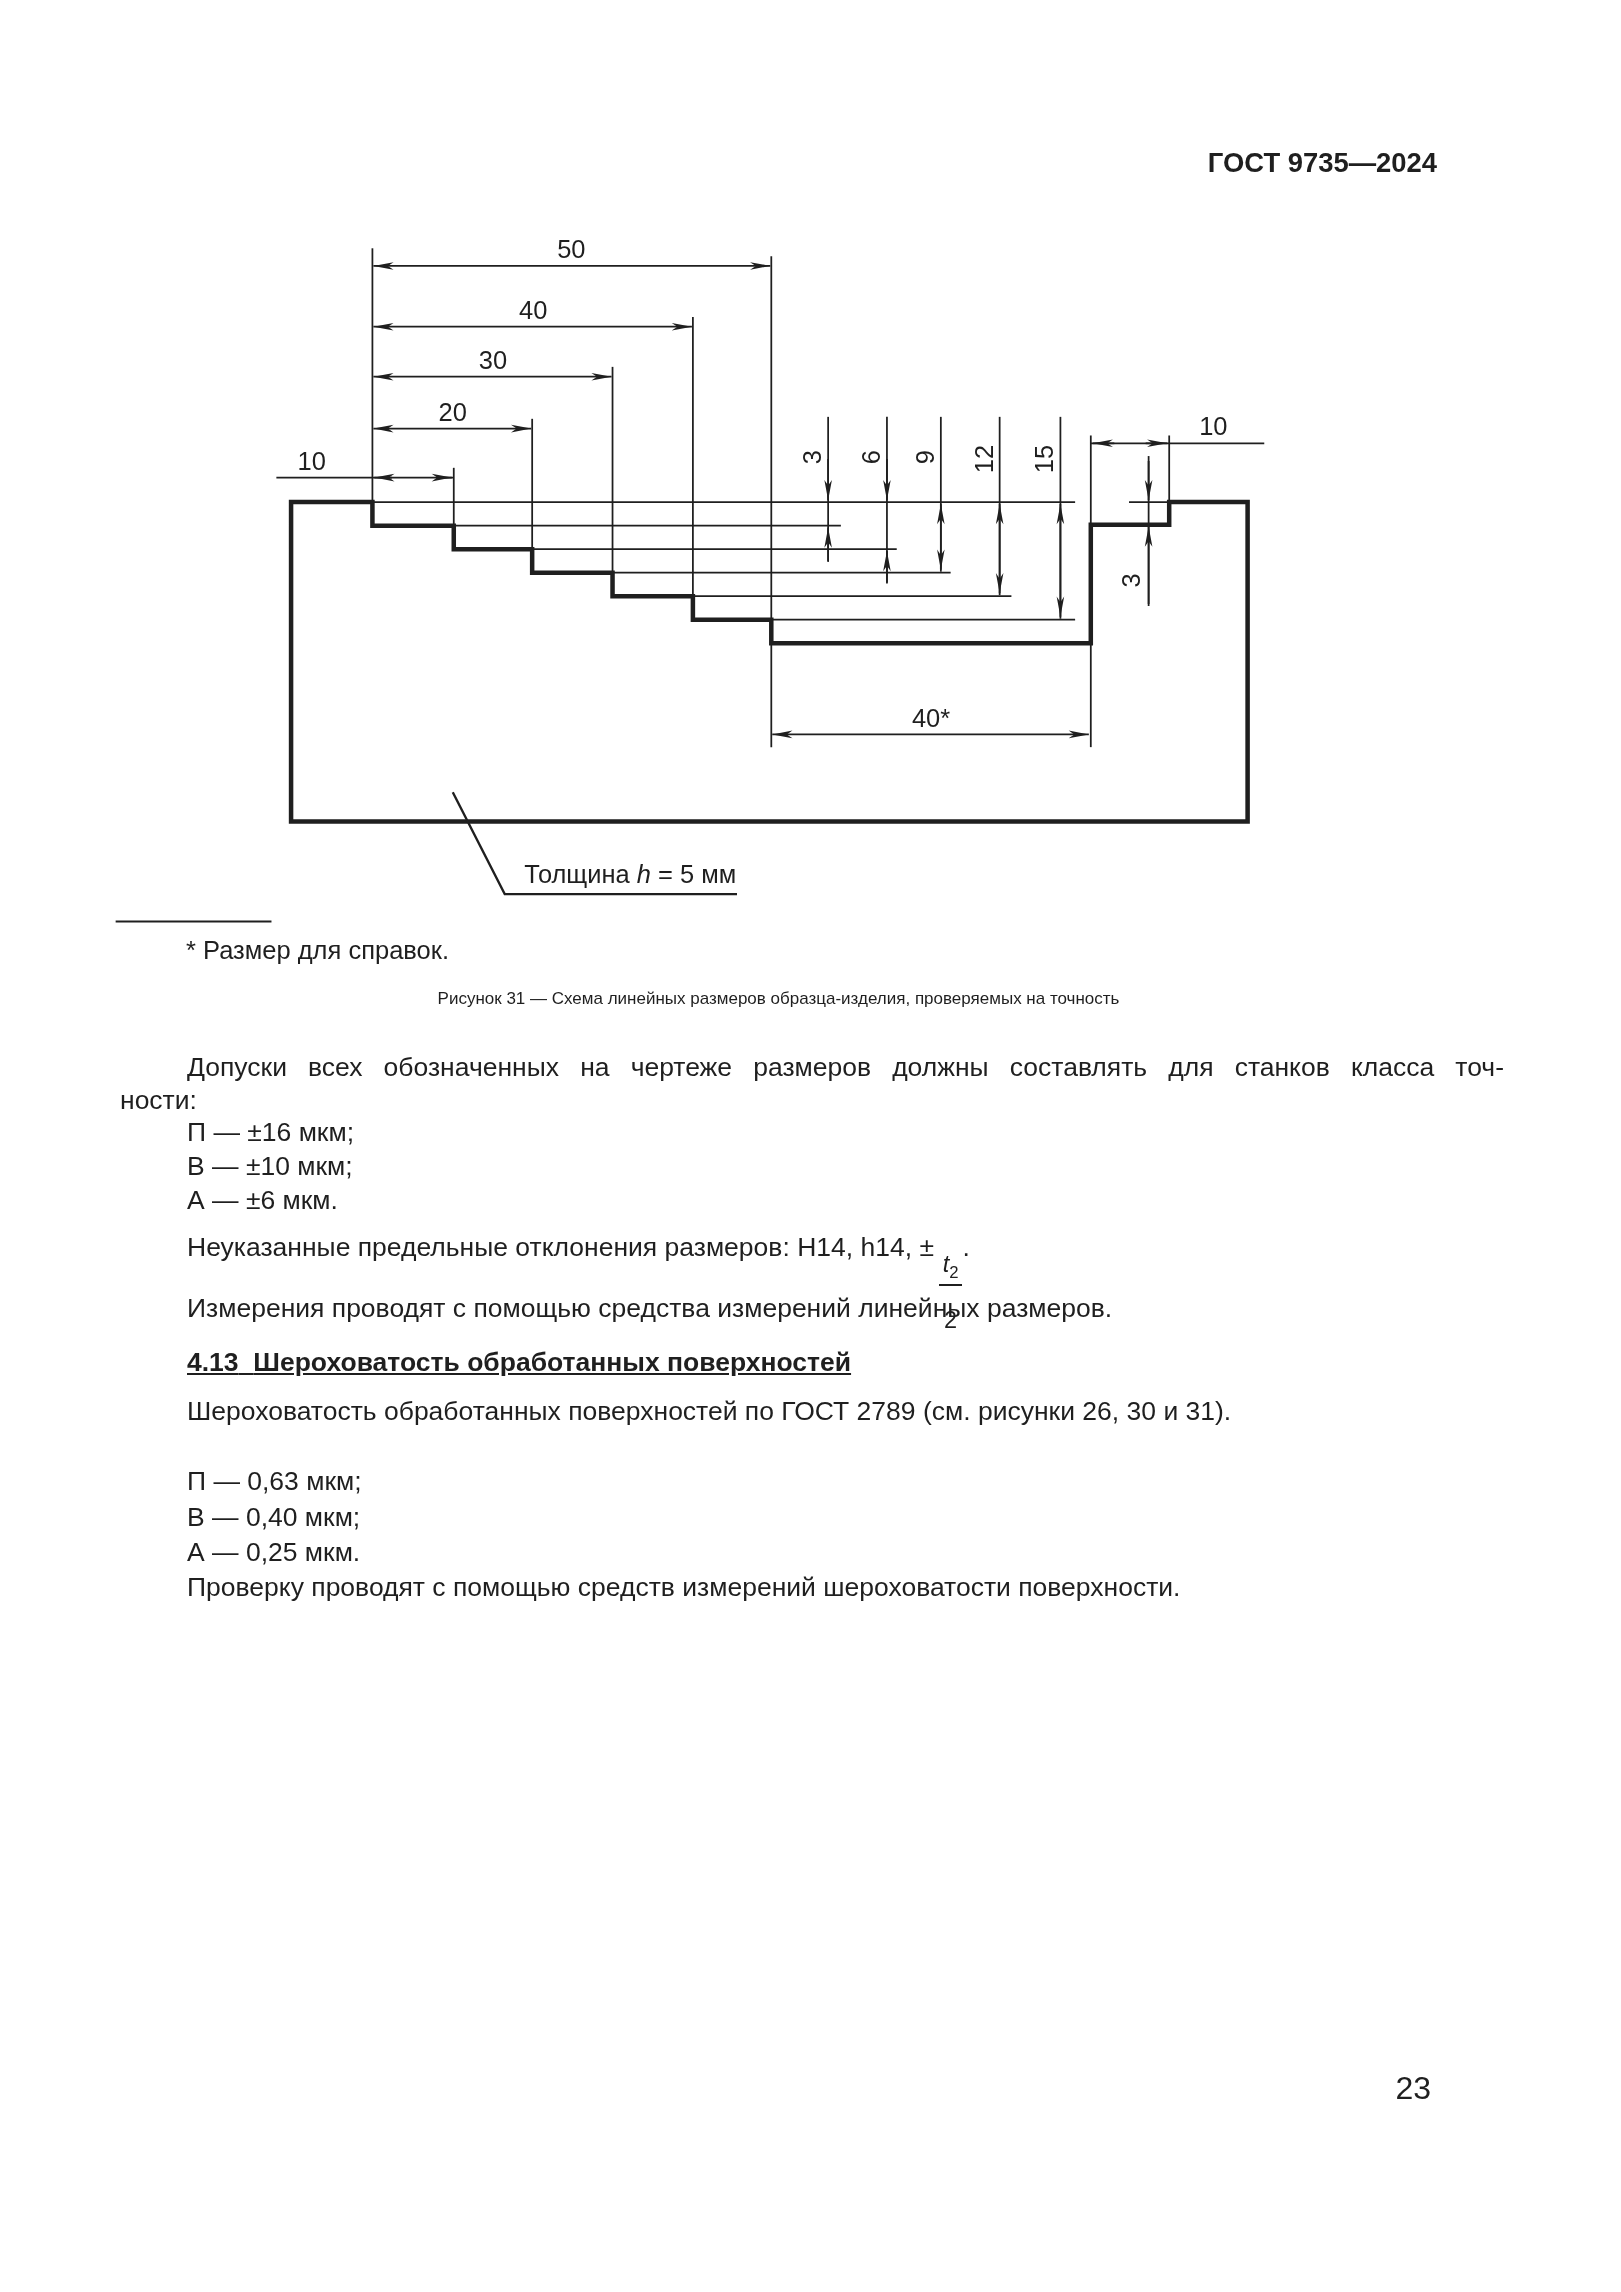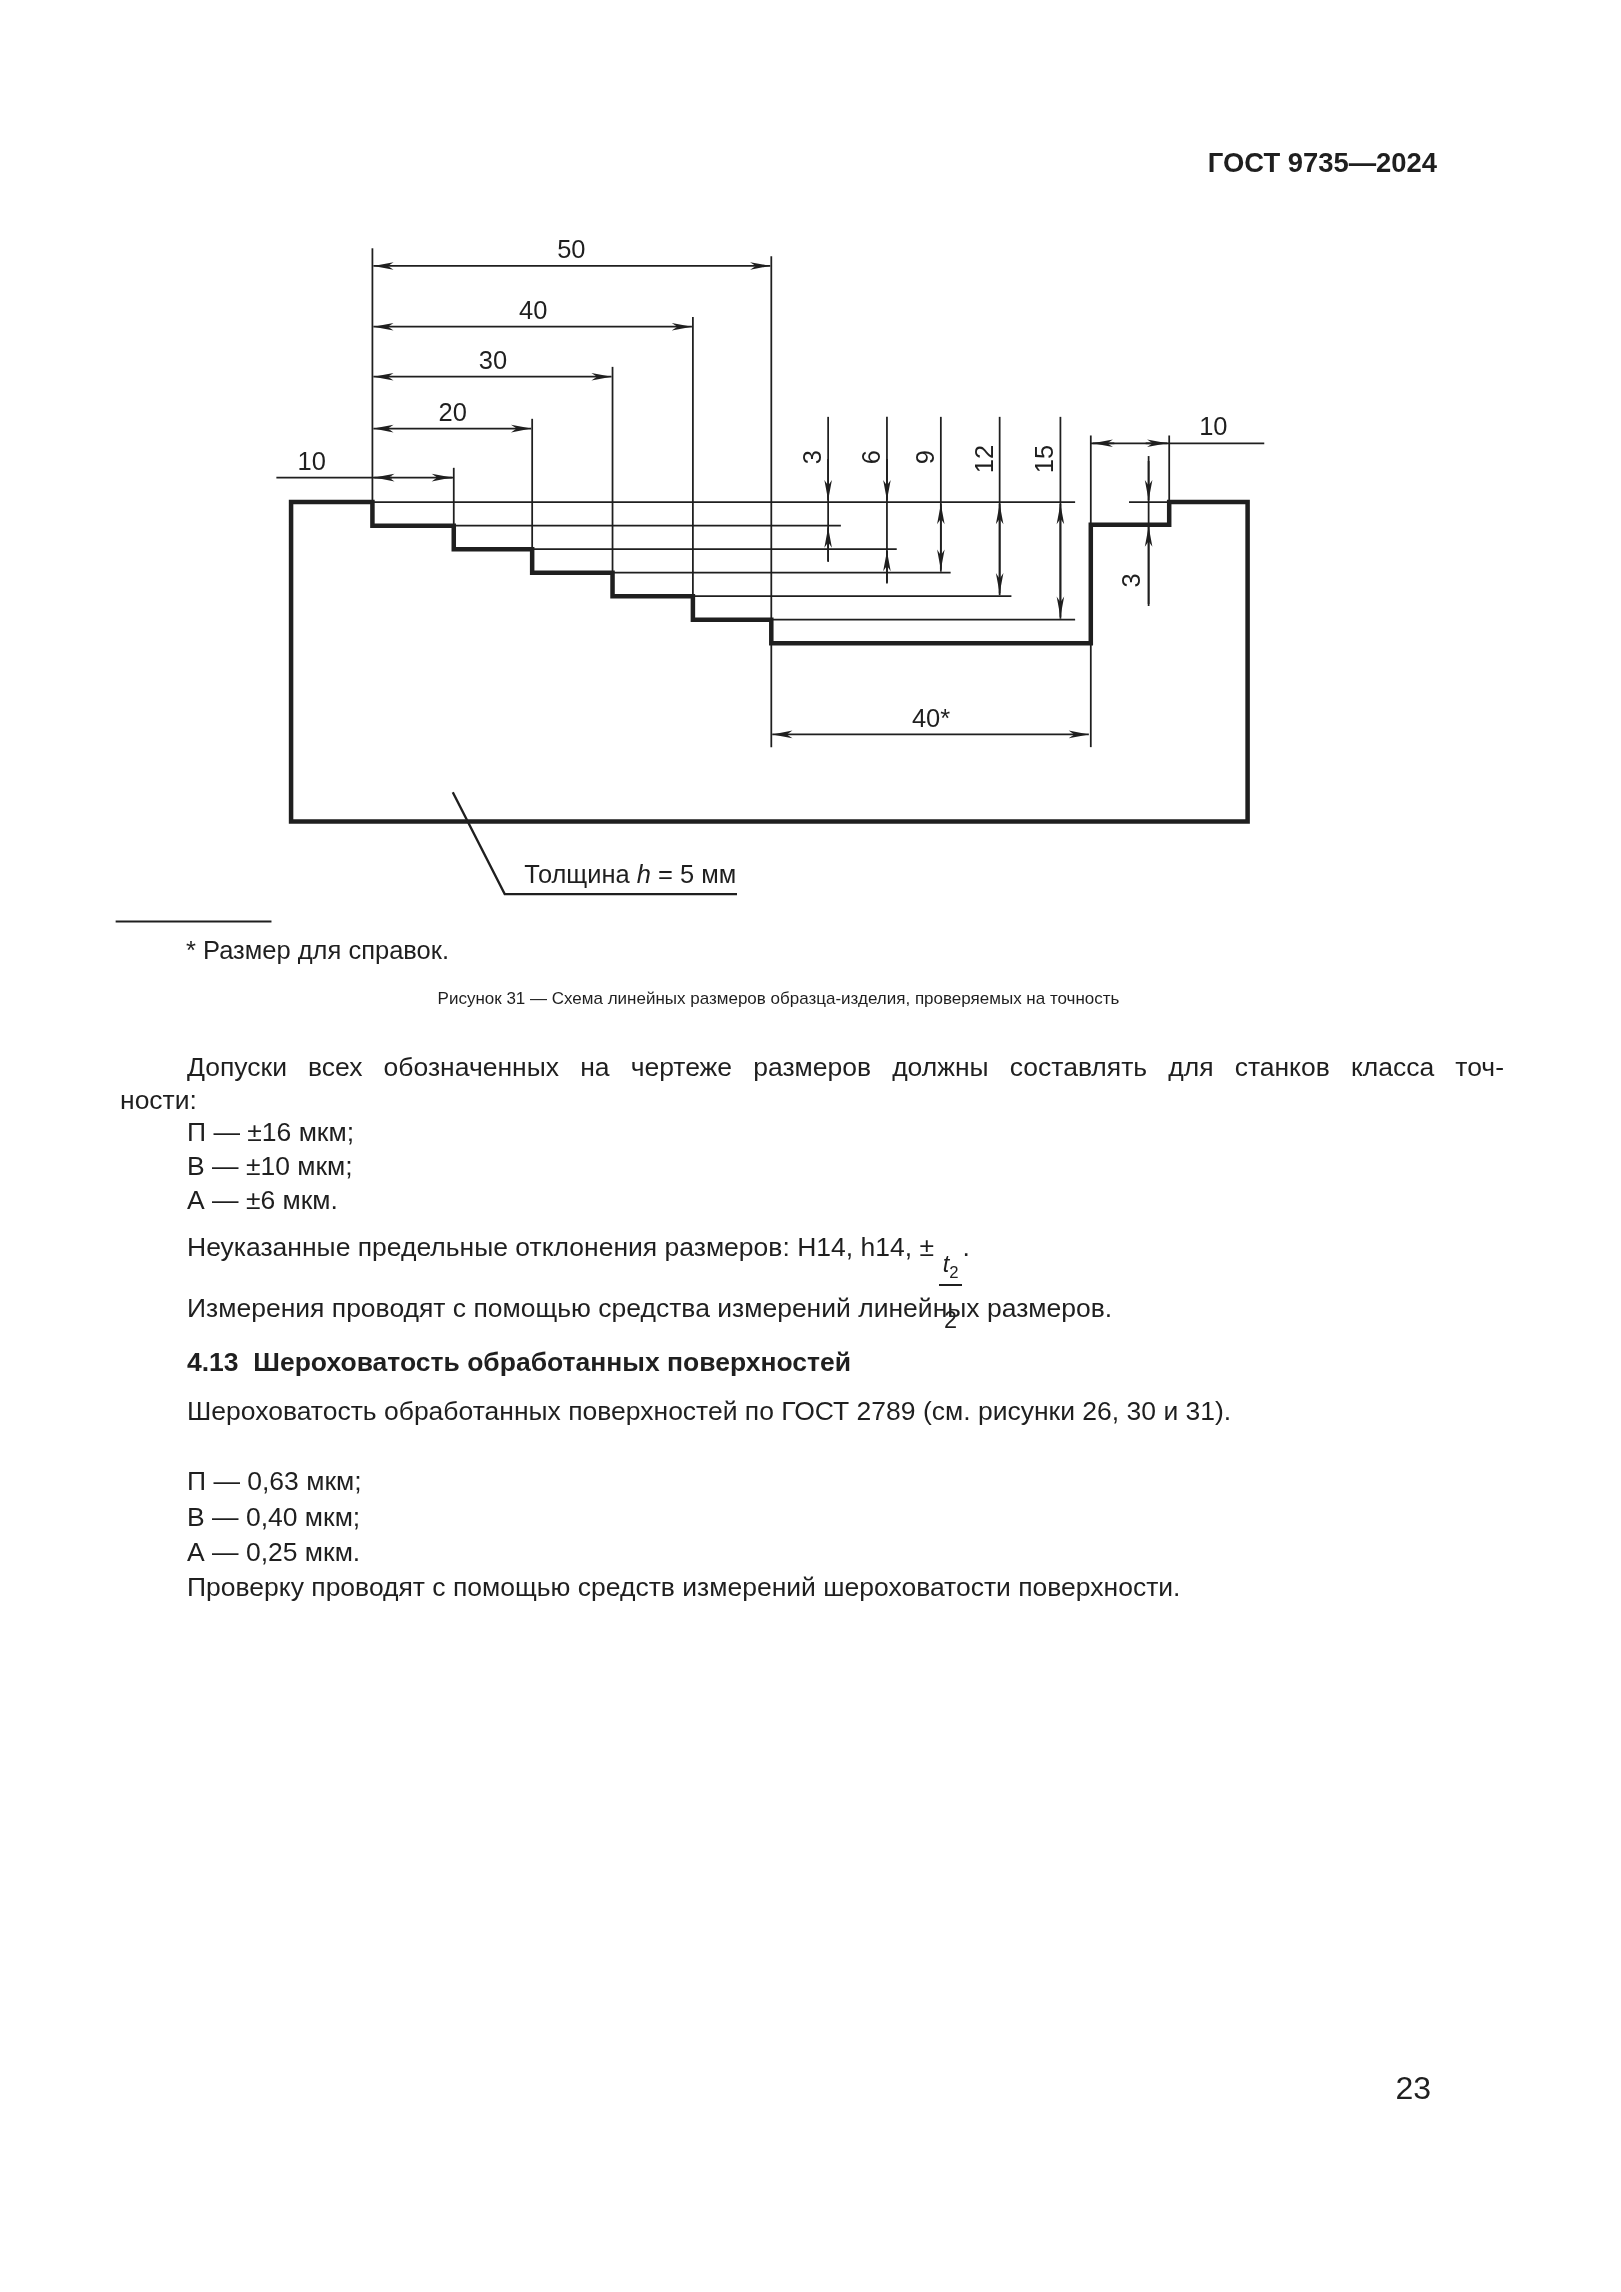--- a/index.html
+++ b/index.html
@@ -8,21 +8,21 @@
     font-family:"Liberation Sans", sans-serif;color:#1f1f1f;overflow:hidden;
   }
   .abs{position:absolute;}
   .hdr{font-size:27.4px;font-weight:bold;}
   .body-line{font-size:26.5px;line-height:33px;white-space:nowrap;}
   .wide{left:120px;width:1317px;}
   .ind{padding-left:67px;}
   .just{white-space:normal;text-align:justify;text-align-last:justify;}
   .caption{font-size:17px;text-align:center;white-space:nowrap;}
   .footnote{font-size:25.5px;}
-  .heading{font-weight:bold;}
+  .heading{font-weight:bold;text-decoration:underline;}
   .it{font-style:italic;}
   .pagenum{font-size:32px;}
   .frac{display:inline-flex;flex-direction:column;align-items:center;
         vertical-align:-15.7px;line-height:1;font-size:23.5px;margin-left:4.9px;gap:20px;}
   .frac .num{border-bottom:2px solid #1f1f1f;padding:0 3.9px 2.9px 3.9px;}
   .frac .num sub{font-size:16.7px;}
   .frac .den{padding-top:2.9px;}
   svg text{font-family:"Liberation Sans", sans-serif;font-size:26px;fill:#1f1f1f;}
 </style>
 </head>

